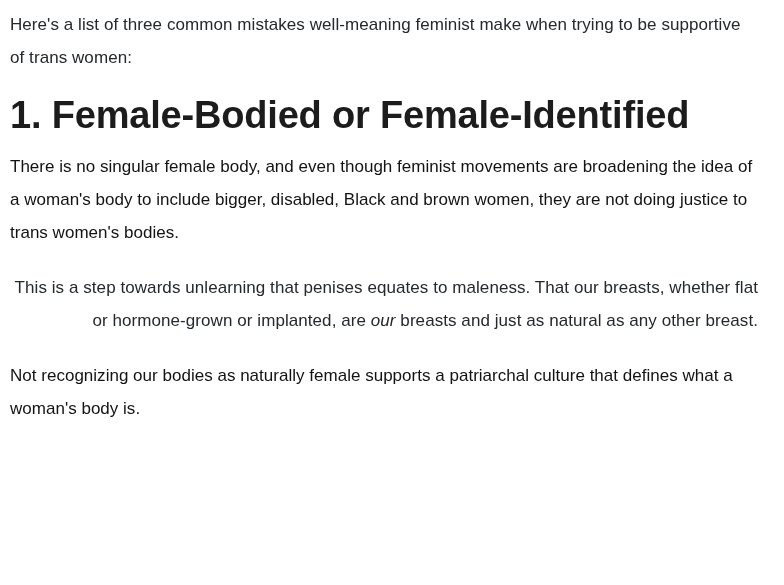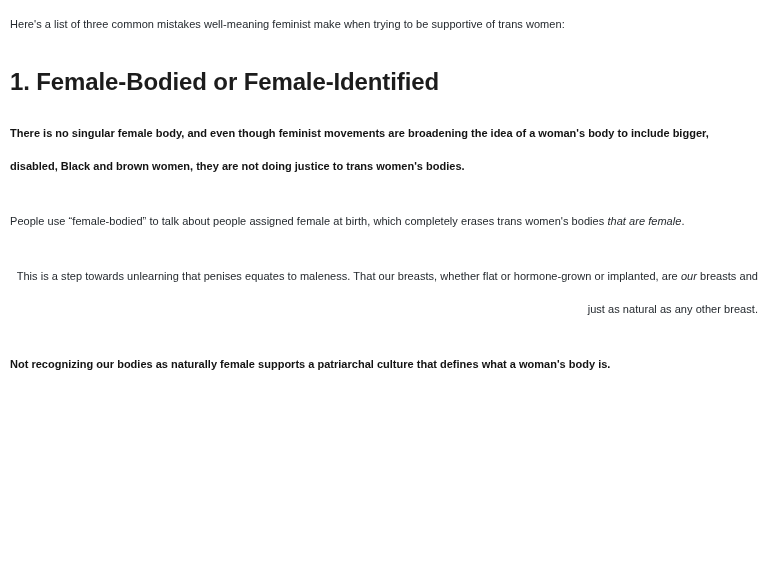--- a/index.html
+++ b/index.html
@@ -14,39 +14,39 @@
     font-family: "Liberation Sans", "DejaVu Sans", sans-serif;
     -webkit-font-smoothing: antialiased;
   }
   #article {
     box-sizing: border-box;
     width: 784px;
     padding: 8px 20px 0 10px;
   }
   p.body-text {
     margin: 0 0 22px 0;
-    font-size: 11px;
+    font-size: 17px;
     line-height: 33px;
     color: #24292e;
     font-weight: 400;
     letter-spacing: 0.004em;
     max-width: 748px;
   }
   p.body-text.bold-para {
-    font-weight: 700;
+    font-weight: 400;
     color: #131313;
     letter-spacing: 0.001em;
   }
   p.body-text em,
   p.body-text i {
     font-style: italic;
   }
   h2.section-heading {
     margin: 14px 0 16px 0;
-    font-size: 24px;
+    font-size: 38px;
     line-height: 38px;
     font-weight: 700;
     color: #1c1c1c;
     letter-spacing: -0.005em;
   }
   .para-1 { margin-bottom: 24px; }
   .para-2 { margin-bottom: 26px; }
   .para-3 { margin-bottom: 24px; }
   .para-4 { margin-bottom: 24px; }
   .para-5 { margin-bottom: 24px; text-align: right; }
@@ -57,19 +57,18 @@
 
 <div id="article">
 
   <p class="body-text para-1">Here's a list of three common mistakes well-meaning feminist make when trying to be supportive of trans women:</p>
 
   <h2 class="section-heading">1. Female-Bodied or Female-Identified</h2>
 
 
   <p class="body-text bold-para para-3">There is no singular female body, and even though feminist movements are broadening the idea of a woman's body to include bigger, disabled, Black and brown women, they are not doing justice to trans women's bodies.</p>
 
-  <p class="body-text para-4"><span>People use “female-bodied” to talk about people assigned female at birth, which completely erases trans women's bodies </span><em>that are female</em><span>.</span></p>
 
   <p class="body-text para-5"><span>This is a step towards unlearning that penises equates to maleness. That our breasts, whether flat or hormone-grown or implanted, are </span><em>our</em><span> breasts and just as natural as any other breast.</span></p>
 
   <p class="body-text bold-para para-6">Not recognizing our bodies as naturally female supports a patriarchal culture that defines what a woman's body is.</p>
 
 </div>
 
 </body></html>

